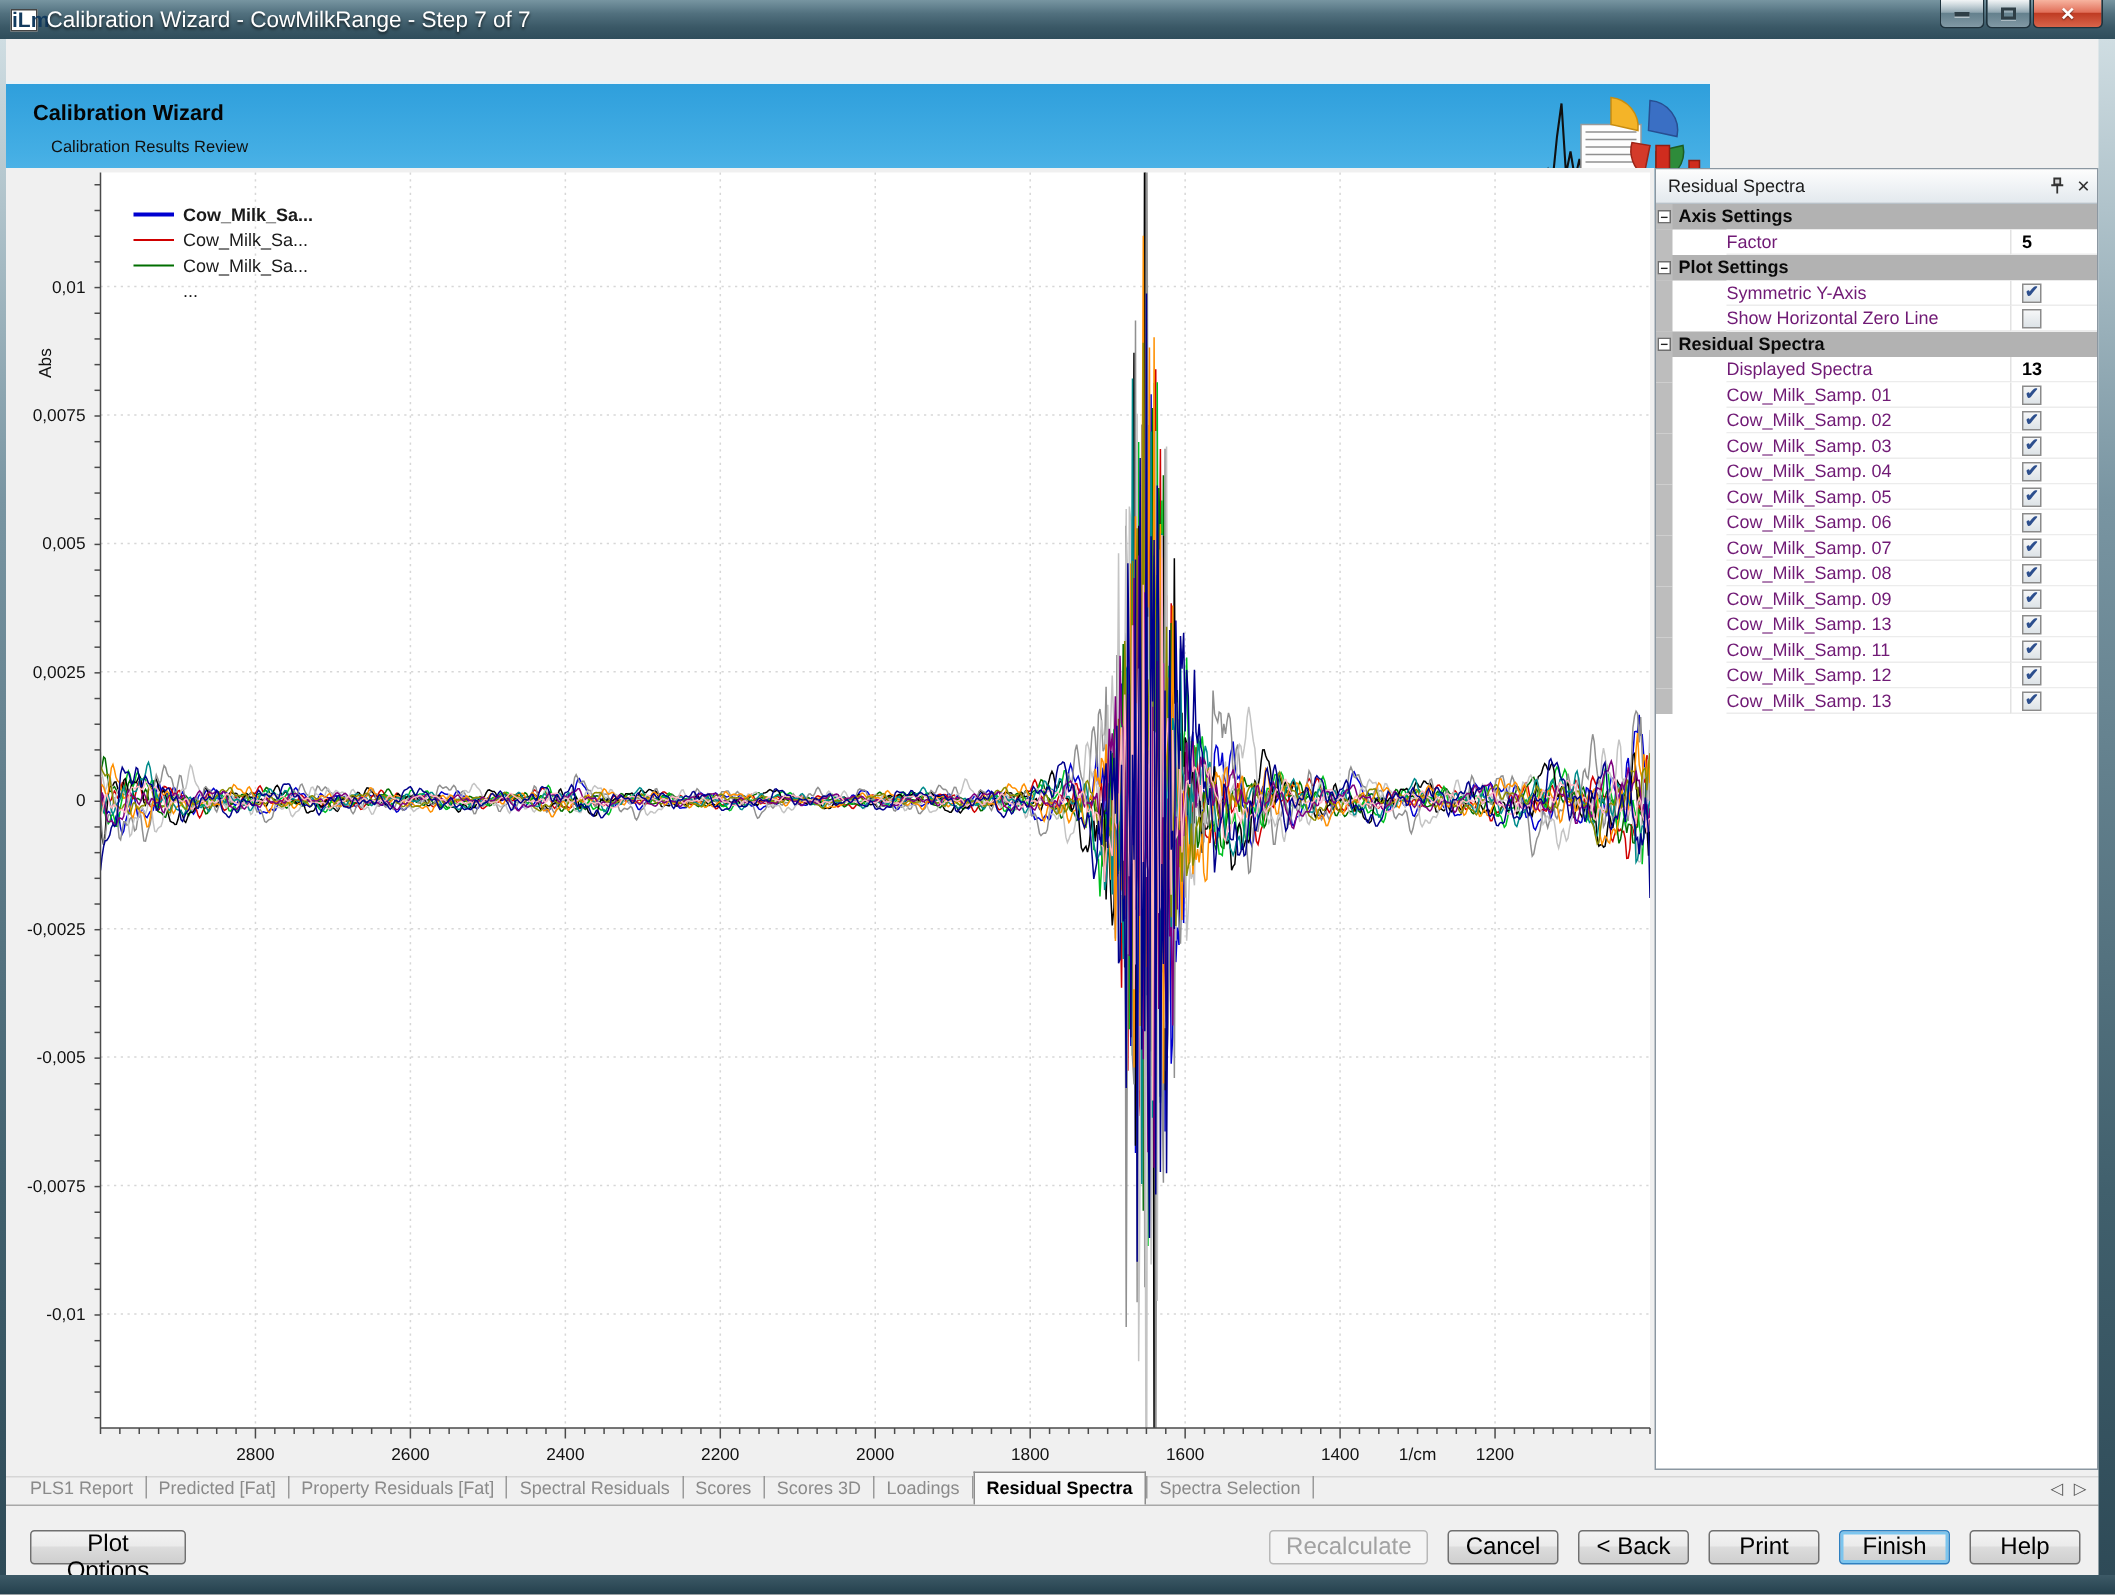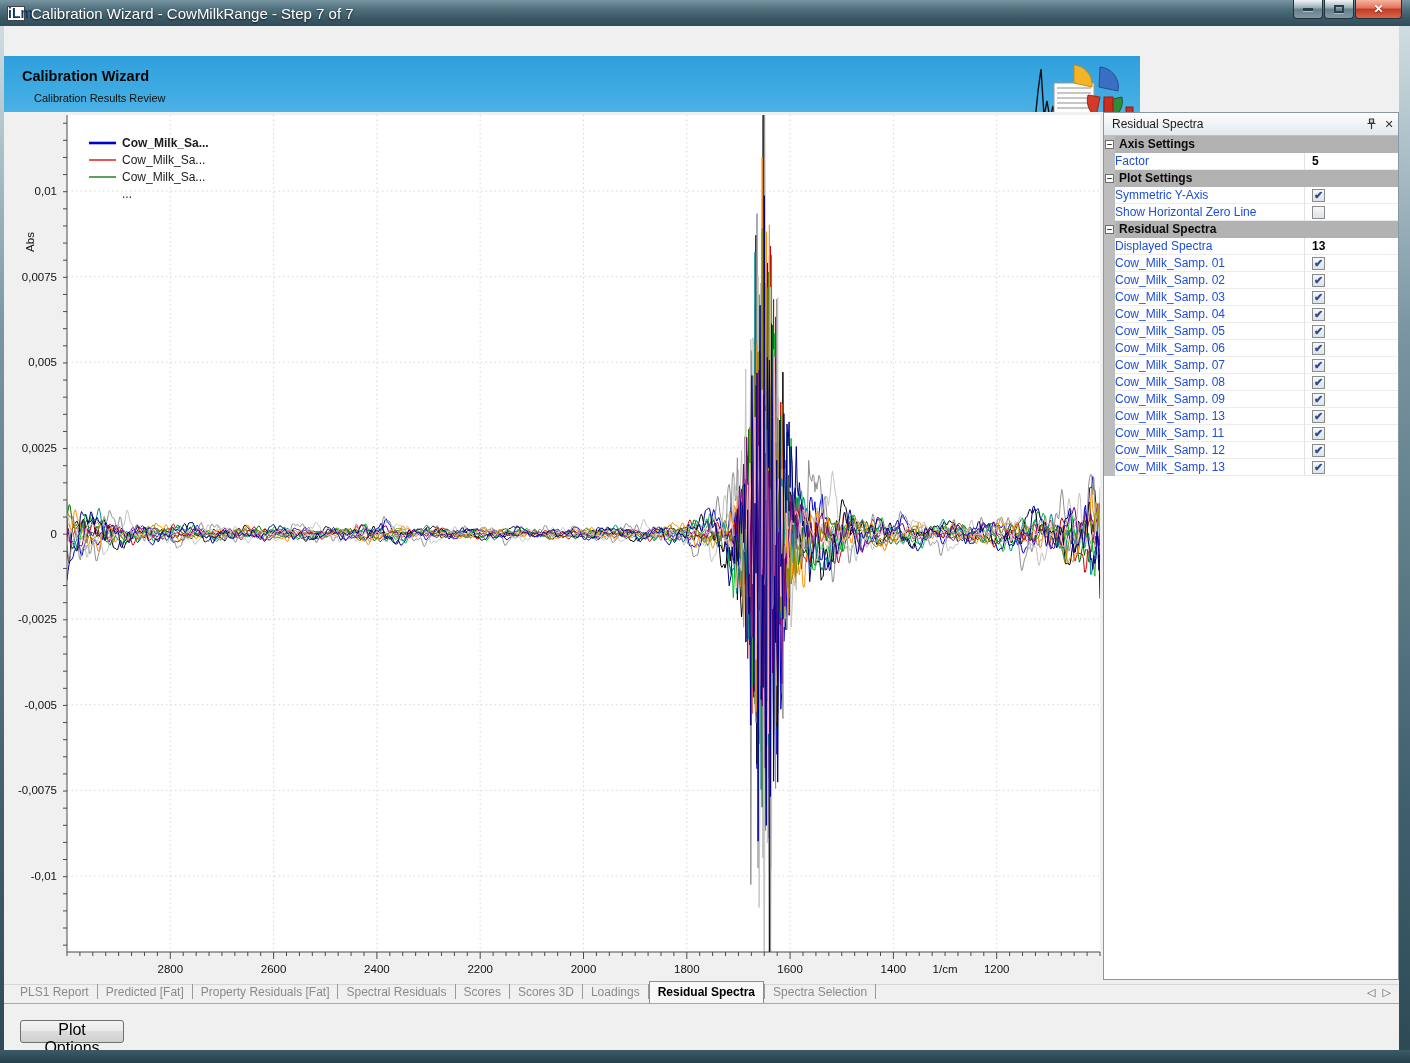--- a/index.html
+++ b/index.html
@@ -47,22 +47,22 @@
     font-size:12px; color:#1b1b1b; }
   .panel-header .ph-title { flex:1; padding-left:8px; }
   .ph-btn { width:18px; height:18px; display:flex; align-items:center; justify-content:center; cursor:default; }
   .pgrid { position:relative; }
   .prow { display:flex; height:17px; font-size:12px; line-height:17px; }
   .prow .gutter { flex:0 0 11px; background:#bdbdbd; position:relative; }
   .collapse-box { position:absolute; left:1px; top:4px; width:9px; height:9px; background:#fff;
     border:1px solid #6f6f6f; font-size:9px; line-height:7px; text-align:center; color:#222; }
   .prow.group { background:#b2b2b2; font-weight:bold; color:#0a0a0a; }
   .prow.group .glabel { padding-left:4px; }
-  .prow.item .label { flex:0 0 189px; background:#fff; border-bottom:1px solid #ececec; color:#1d4ed8;
-    white-space:nowrap; overflow:hidden; }
+  .prow.item .label { flex:0 0 189px; background:#fff; border-bottom:1px solid #ececec; color:#701a75;
+    white-space:nowrap; overflow:hidden;margin-left:36px; }
   .prow.item .value { flex:1; background:#fff; border-bottom:1px solid #ececec; border-left:1px solid #e2e2e2;
     padding-left:7px; font-weight:bold; color:#000; }
   .checkbox { width:13px; height:13px; margin-top:2px; border:1px solid #8b8b8b;
     background:linear-gradient(180deg,#f6f7f8,#dde3e7); position:relative; }
   .checkbox.checked::after { content:"\2714"; position:absolute; left:1px; top:-3px;
     font-size:11px; color:#2d4f8e; font-weight:bold; }
 
   
   .tabstrip { position:absolute; left:4px; top:984px; width:1395px; height:20px; background:#f0f0f0;
     border-top:1px solid #d6d6d6; border-bottom:1px solid #a8a8a8; display:flex; align-items:flex-end;
@@ -510,18 +510,26 @@
         <span class="tab active">Residual Spectra</span>
         <span class="tabsep"></span>
         <span class="tab">Spectra Selection</span>
         <span class="tabsep"></span>
       </div>
     <div class="tab-arrows">◁ ▷</div>
   </div>
 
   <div class="buttonbar">
     <button class="btn btn-left">Plot Options</button>
+    <div class="btn-right-group" id="rbtns">
+        <button class="btn disabled" disabled="">Recalculate</button>
+        <button class="btn">Cancel</button>
+        <button class="btn">&lt; Back</button>
+        <button class="btn">Print</button>
+        <button class="btn default">Finish</button>
+        <button class="btn">Help</button>
+      </div>
   </div>
 
   <div class="frame-side frame-left"></div>
   <div class="frame-side frame-right"></div>
   <div class="frame-bottom"></div>
 </div>
 
 </body></html>

